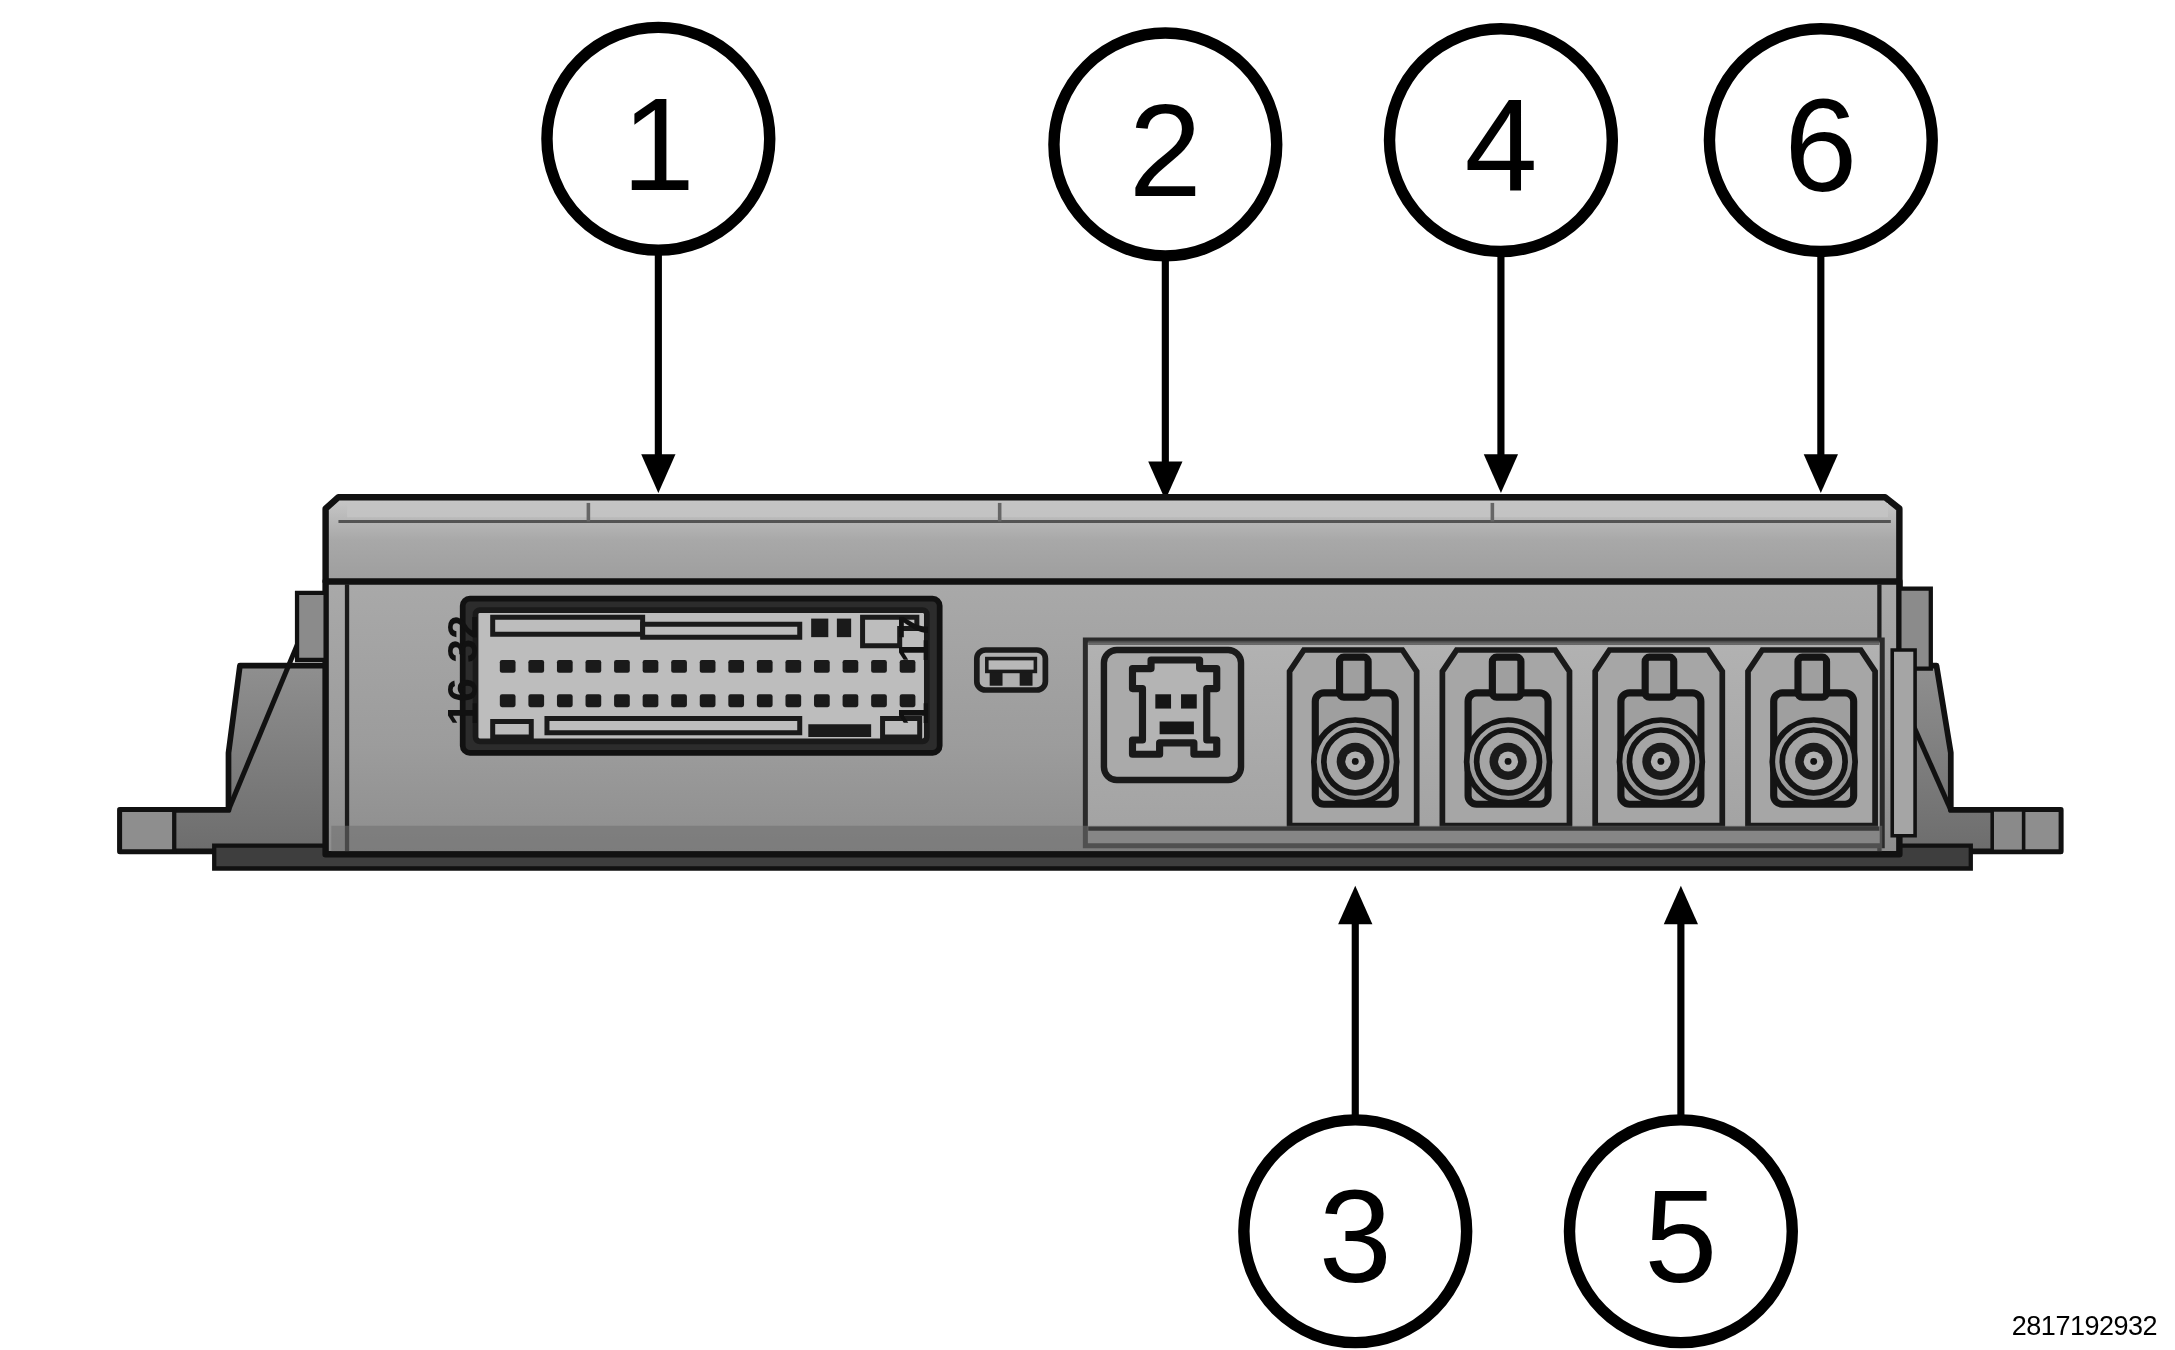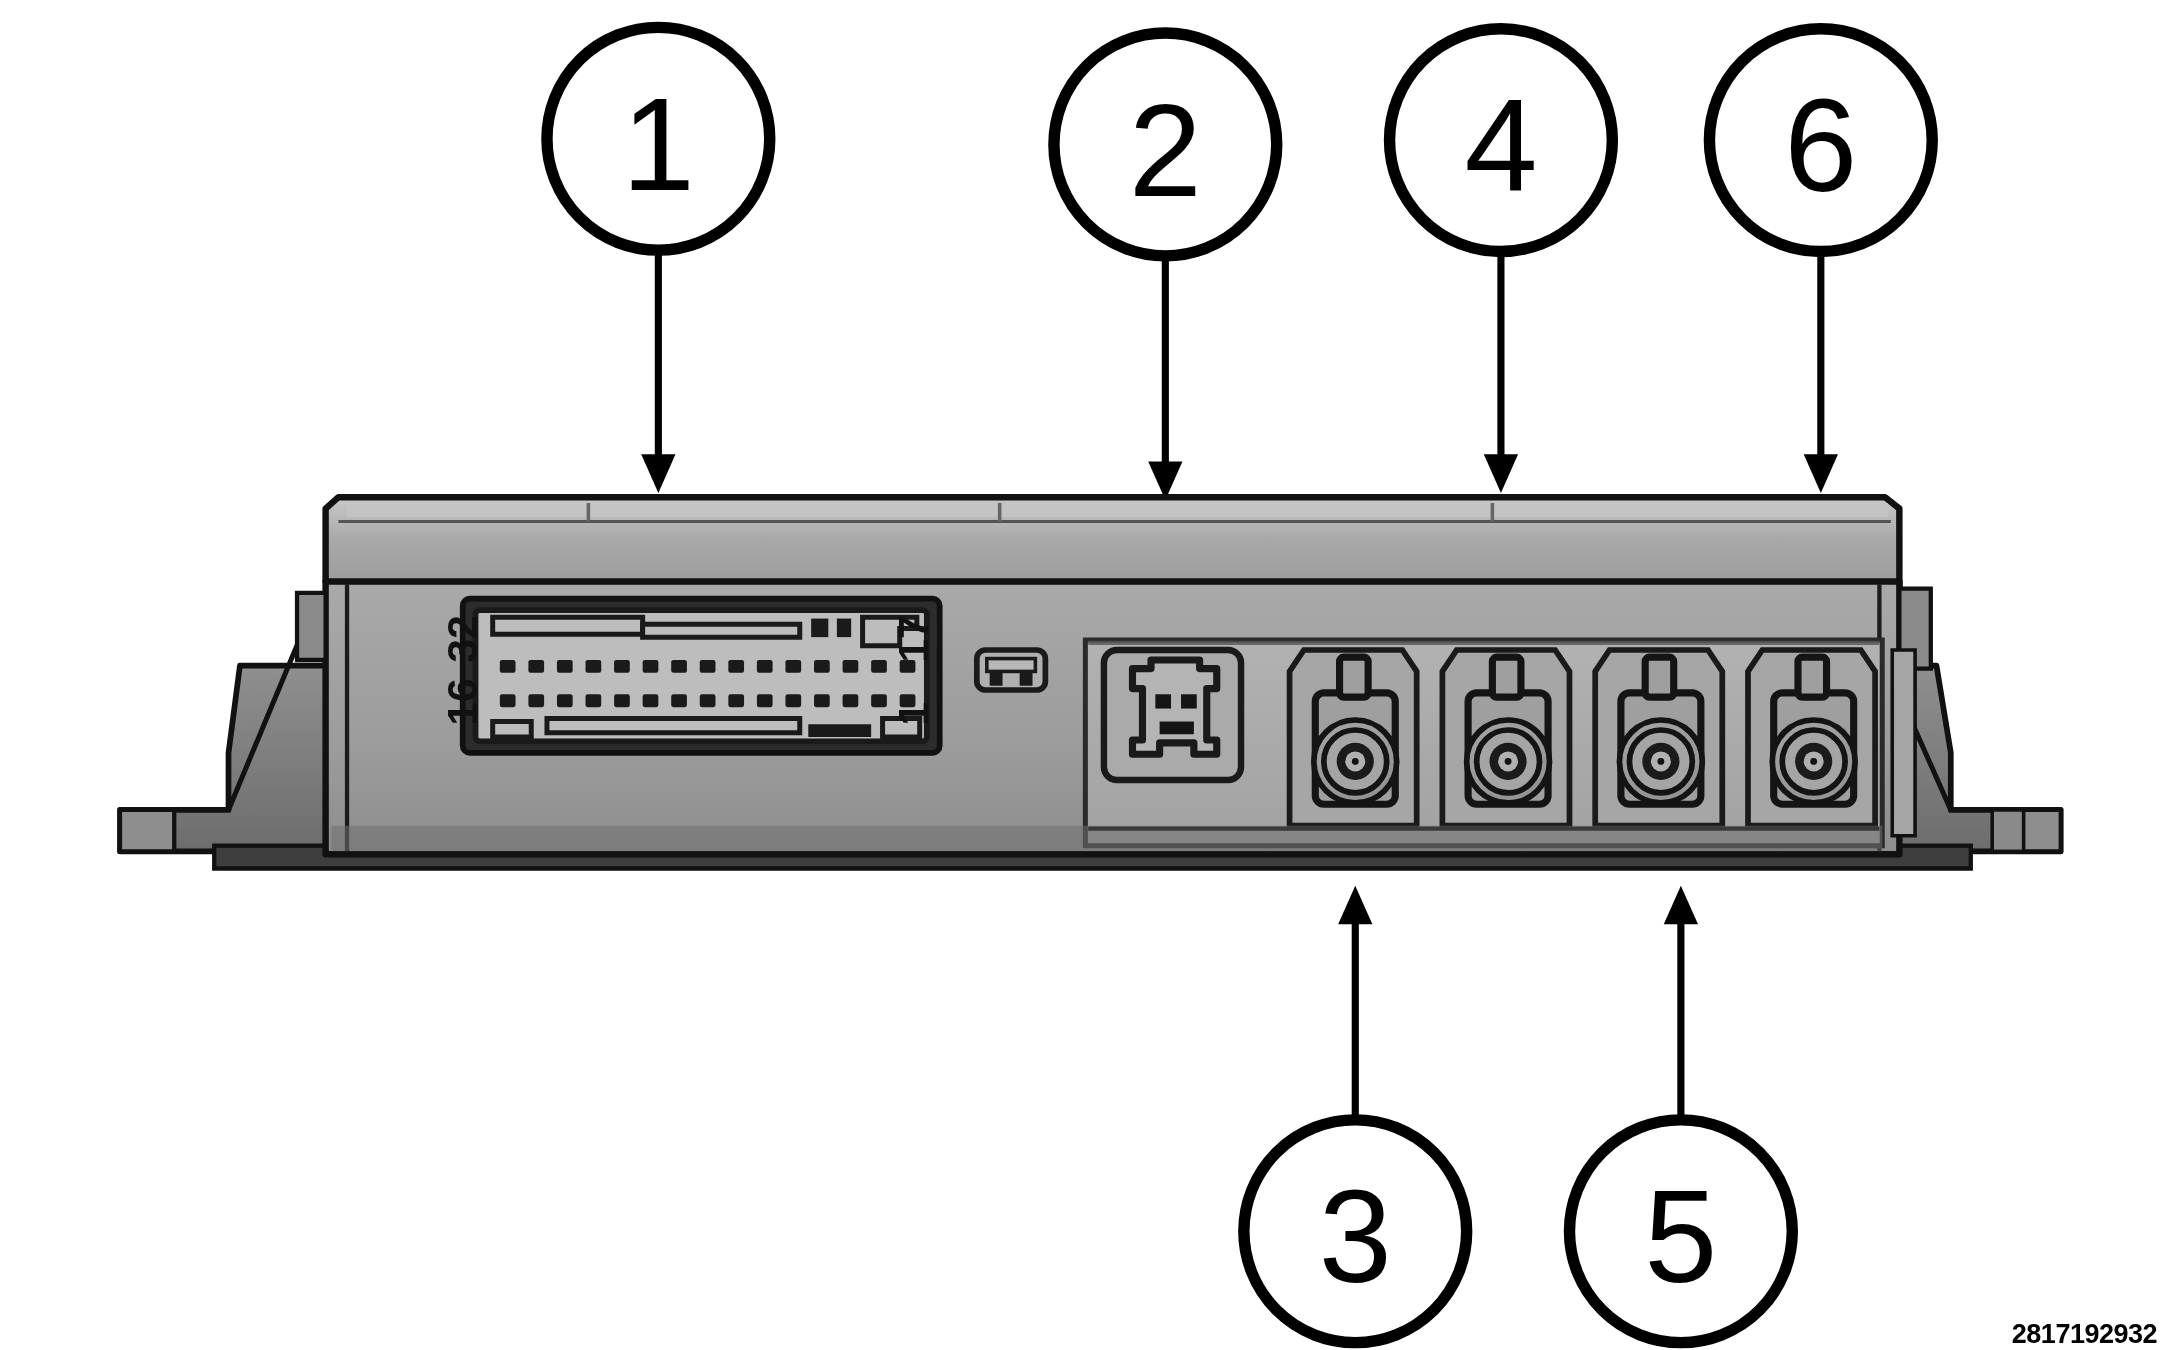--- a/index.html
+++ b/index.html
@@ -5,24 +5,24 @@
   html,body{margin:0;padding:0;background:#ffffff;}
   body{
     width:2175px;height:1350px;
     font-family:"Liberation Sans", sans-serif;
     position:relative;overflow:hidden;
   }
   #stage{position:absolute;left:0;top:0;width:2175px;height:1350px;}
   #stage svg{display:block;}
   .partno{
     position:absolute;
-    right:18px;bottom:0;
+    right:18px;bottom:8px;
     font-family:"Liberation Sans", sans-serif;
     font-size:27px;
-    font-weight:bold;
+    font-weight:normal;
     letter-spacing:-0.5px;
     color:#000;
     white-space:nowrap;
   }
   .callout-num{
     font-family:"Liberation Sans", sans-serif;
     font-size:92px;
     fill:#000;
     text-anchor:middle;
     dominant-baseline:central;

